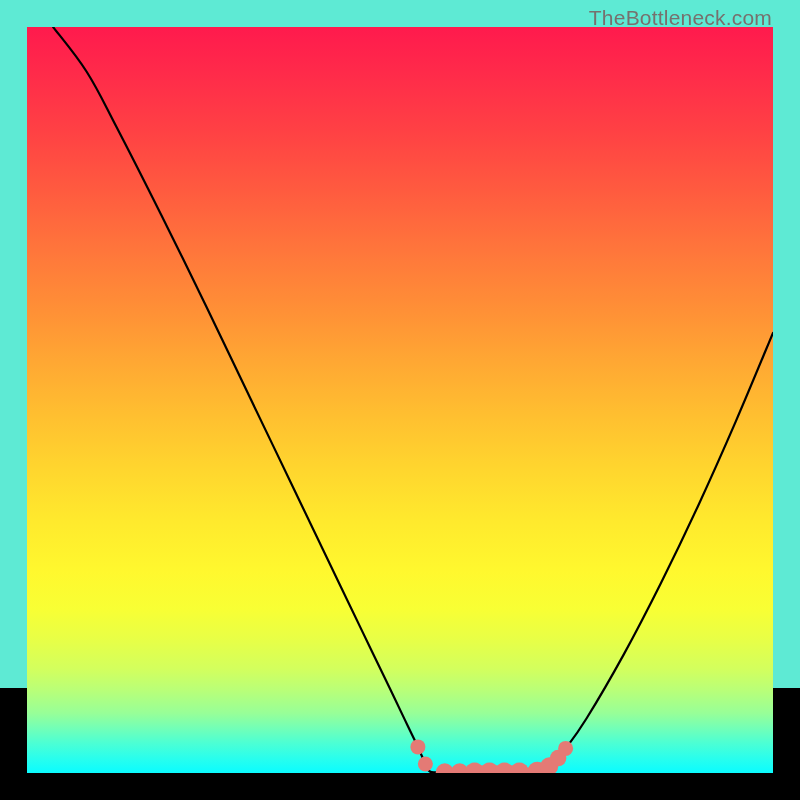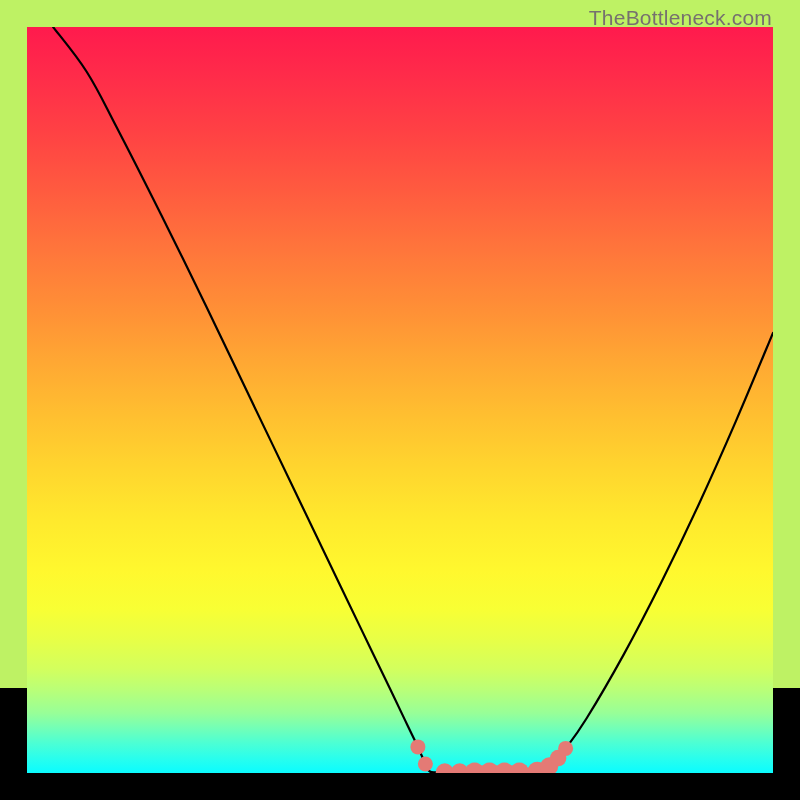--- a/index.html
+++ b/index.html
@@ -1,21 +1,21 @@
 <!DOCTYPE html>
 <html><head>
 <meta charset="utf-8">
 <style>
   * { margin: 0; padding: 0; box-sizing: border-box; }
   html, body { width: 800px; height: 800px; overflow: hidden; background: #000; }
   .container {
     width: 800px;
     height: 688px;
     position: relative;
-    background: #bef264;
+    background: #5eead4;
   }
   .plot-area {
     position: absolute;
     left: 27px;
     top: 27px;
     width: 746px;
     height: 746px;
     background: linear-gradient(to bottom,
       #ff1a4d 0%,
       #ff2a4a 6%,

